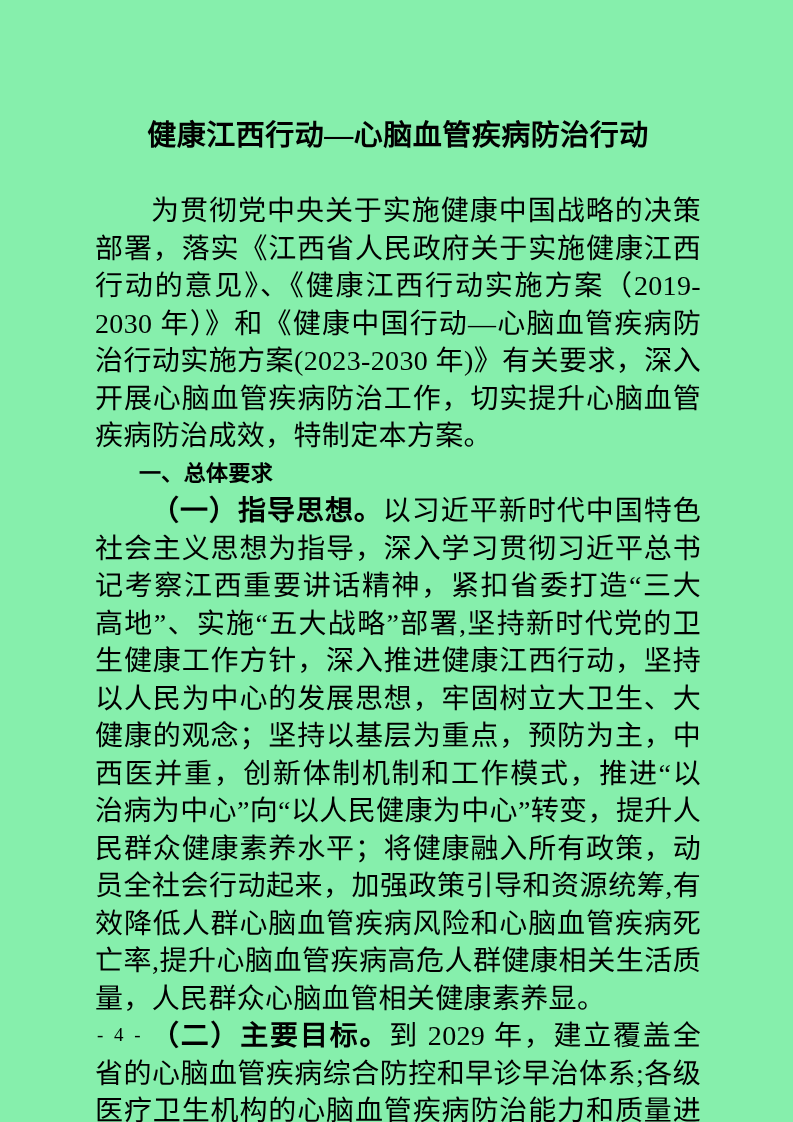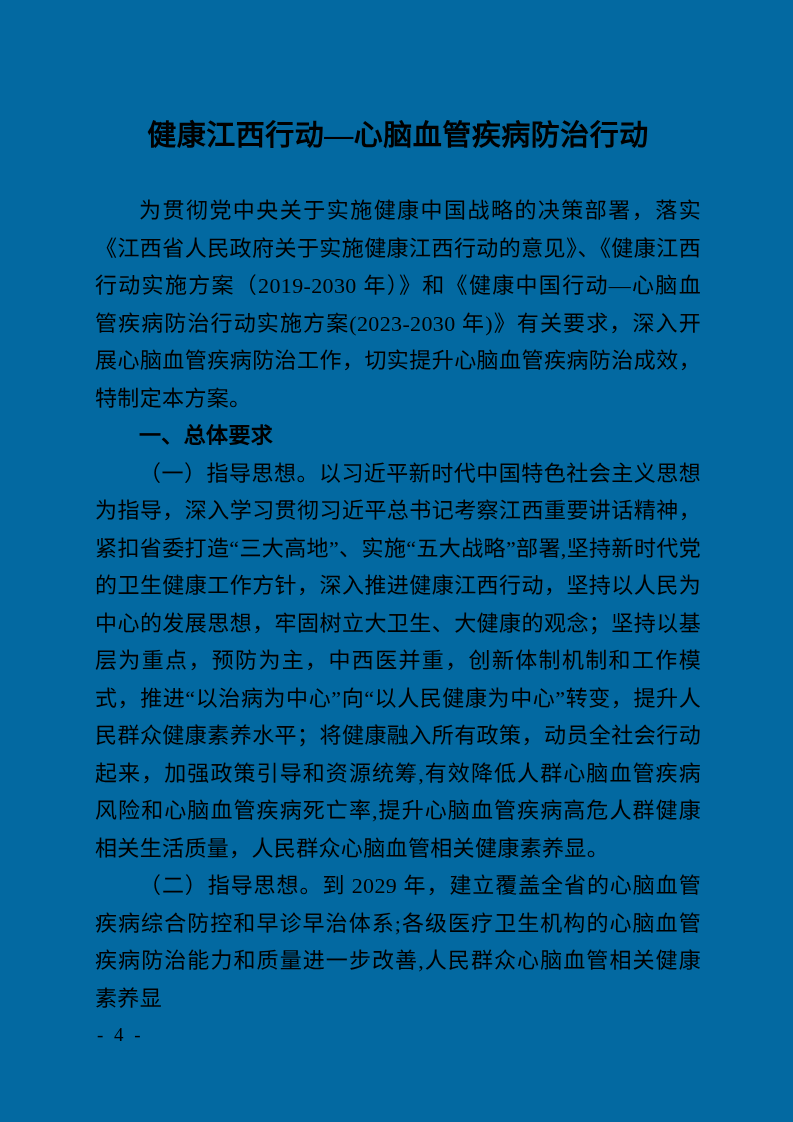--- a/index.html
+++ b/index.html
@@ -4,21 +4,21 @@
 <style>
   html, body {
     margin: 0;
     padding: 0;
     background: #ffffff;
   }
   .page {
     position: relative;
     width: 793px;
     height: 1122px;
-    background: #0369a1;
+    background: #86efac;
     color: #000000;
     font-family: "Liberation Serif", "DejaVu Serif", serif;
     overflow: hidden;
     box-sizing: border-box;
   }
   .content {
     padding: 112px 92px 0 95px;
   }
   .doc-title {
     margin: 0;
@@ -27,21 +27,21 @@
     line-height: 47px;
     text-align: center;
     letter-spacing: 0.5px;
     color: #000000;
   }
   .doc-title .title-line {
     display: block;
   }
   .body-para {
     margin: 0;
-    font-size: 22px;
+    font-size: 28px;
     line-height: 37.5px;
     letter-spacing: 0.35px;
     text-align: justify;
     text-justify: inter-ideograph;
     text-indent: 2em;
     color: #000000;
   }
   .body-para.first {
     margin-top: 33px;
   }
@@ -49,21 +49,21 @@
     margin: 0;
     font-size: 22px;
     font-weight: bold;
     line-height: 37.5px;
     letter-spacing: 0.35px;
     text-indent: 2em;
     font-family: Liberation Sans, sans-serif;
     color: #000000;
   }
   .para-lead {
-    font-weight: normal;
+    font-weight: bold;
   }
   .page-number {
     position: absolute;
     left: 97px;
     top: 1024px;
     font-size: 19px;
     letter-spacing: 3px;
     font-family: "Liberation Serif", "DejaVu Serif", serif;
     color: #000000;
   }
@@ -77,18 +77,18 @@
     <h1 class="doc-title">
       <span class="title-line">健康江西行动—心脑血管疾病防治行动</span>
     </h1>
 
     <p class="body-para first">为贯彻党中央关于实施健康中国战略的决策部署，落实《江西省人民政府关于实施健康江西行动的意见》、《健康江西行动实施方案（2019-2030 年）》和《健康中国行动—心脑血管疾病防治行动实施方案(2023-2030 年)》有关要求，深入开展心脑血管疾病防治工作，切实提升心脑血管疾病防治成效，特制定本方案。</p>
 
     <h2 class="section-heading">一、总体要求</h2>
 
     <p class="body-para"><span class="para-lead">（一）指导思想。</span><span>以习近平新时代中国特色社会主义思想为指导，深入学习贯彻习近平总书记考察江西重要讲话精神，紧扣省委打造“三大高地”、实施“五大战略”部署,坚持新时代党的卫生健康工作方针，深入推进健康江西行动，坚持以人民为中心的发展思想，牢固树立大卫生、大健康的观念；坚持以基层为重点，预防为主，中西医并重，创新体制机制和工作模式，推进“以治病为中心”向“以人民健康为中心”转变，提升人民群众健康素养水平；将健康融入所有政策，动员全社会行动起来，加强政策引导和资源统筹,有效降低人群心脑血管疾病风险和心脑血管疾病死亡率,提升心脑血管疾病高危人群健康相关生活质量，人民群众心脑血管相关健康素养显。</span></p>
 
-    <p class="body-para"><span class="para-lead">（二）指导思想。</span><span>到 2029 年，建立覆盖全省的心脑血管疾病综合防控和早诊早治体系;各级医疗卫生机构的心脑血管疾病防治能力和质量进一步改善,人民群众心脑血管相关健康素养显</span></p>
+    <p class="body-para"><span class="para-lead">（二）主要目标。</span><span>到 2029 年，建立覆盖全省的心脑血管疾病综合防控和早诊早治体系;各级医疗卫生机构的心脑血管疾病防治能力和质量进一步改善,人民群众心脑血管相关健康素养显</span></p>
 
   </div>
 
   <div class="page-number">- 4 -</div>
 </div>
 
 </body></html>

